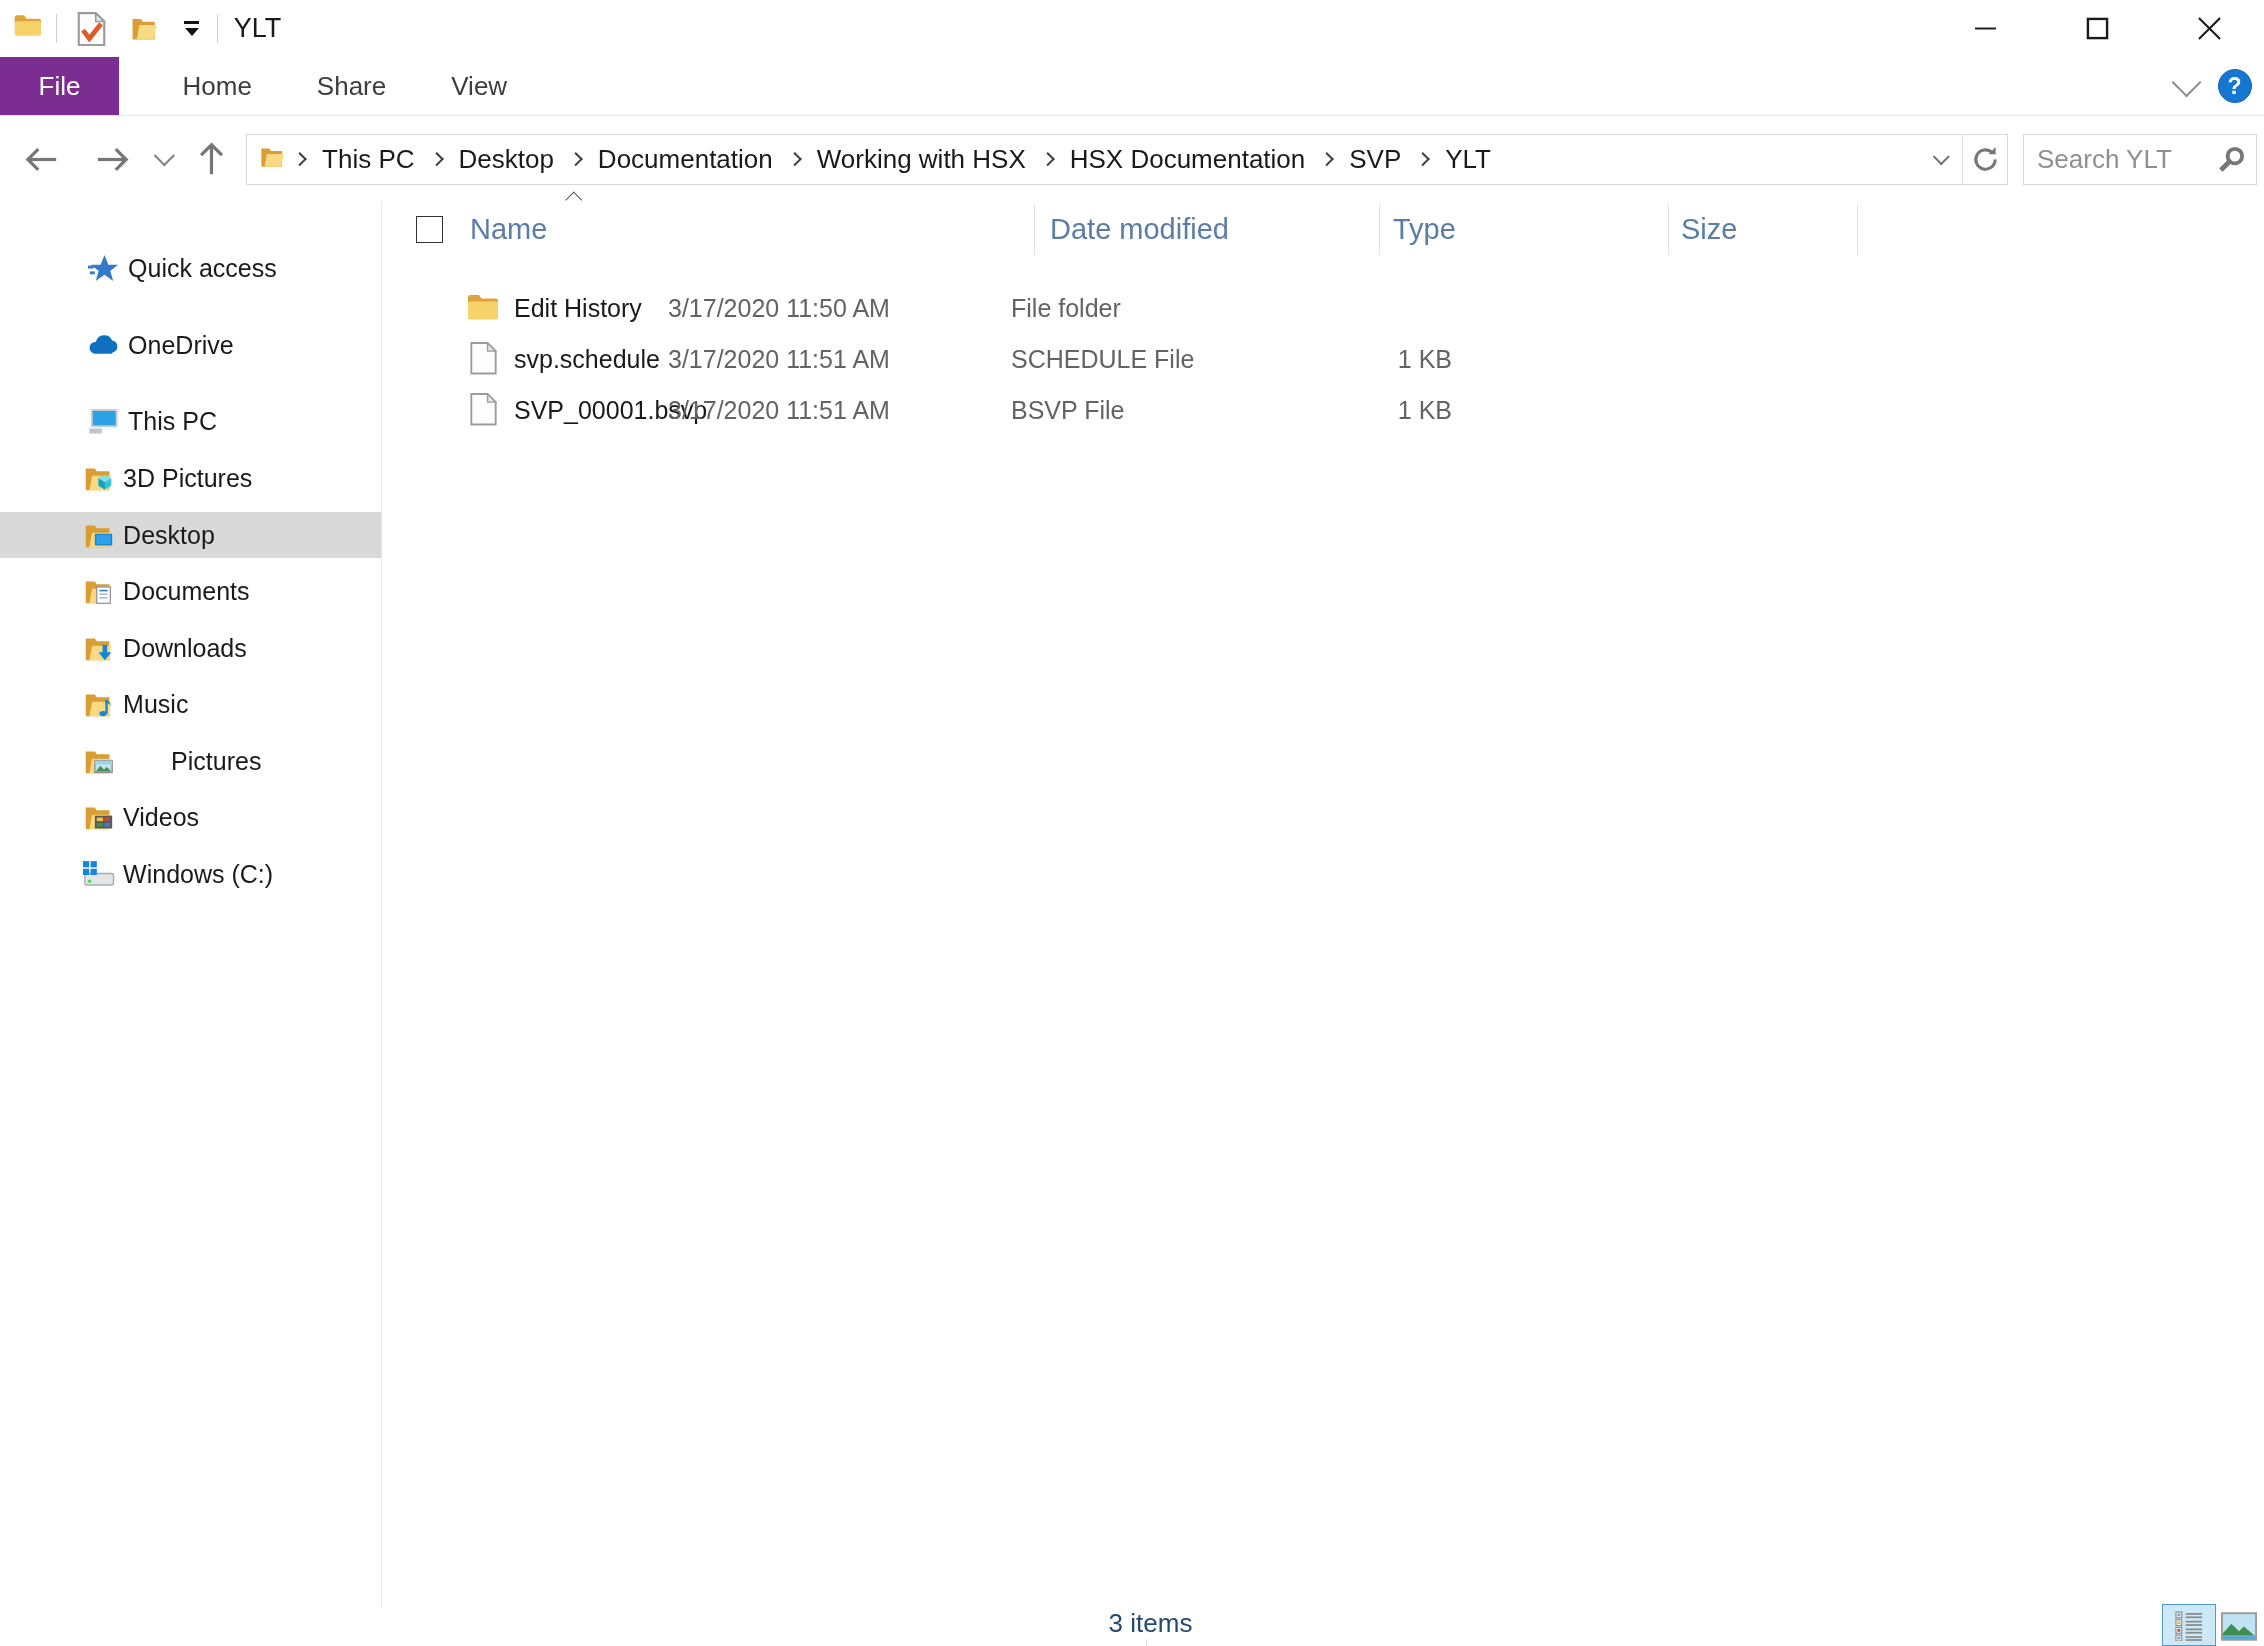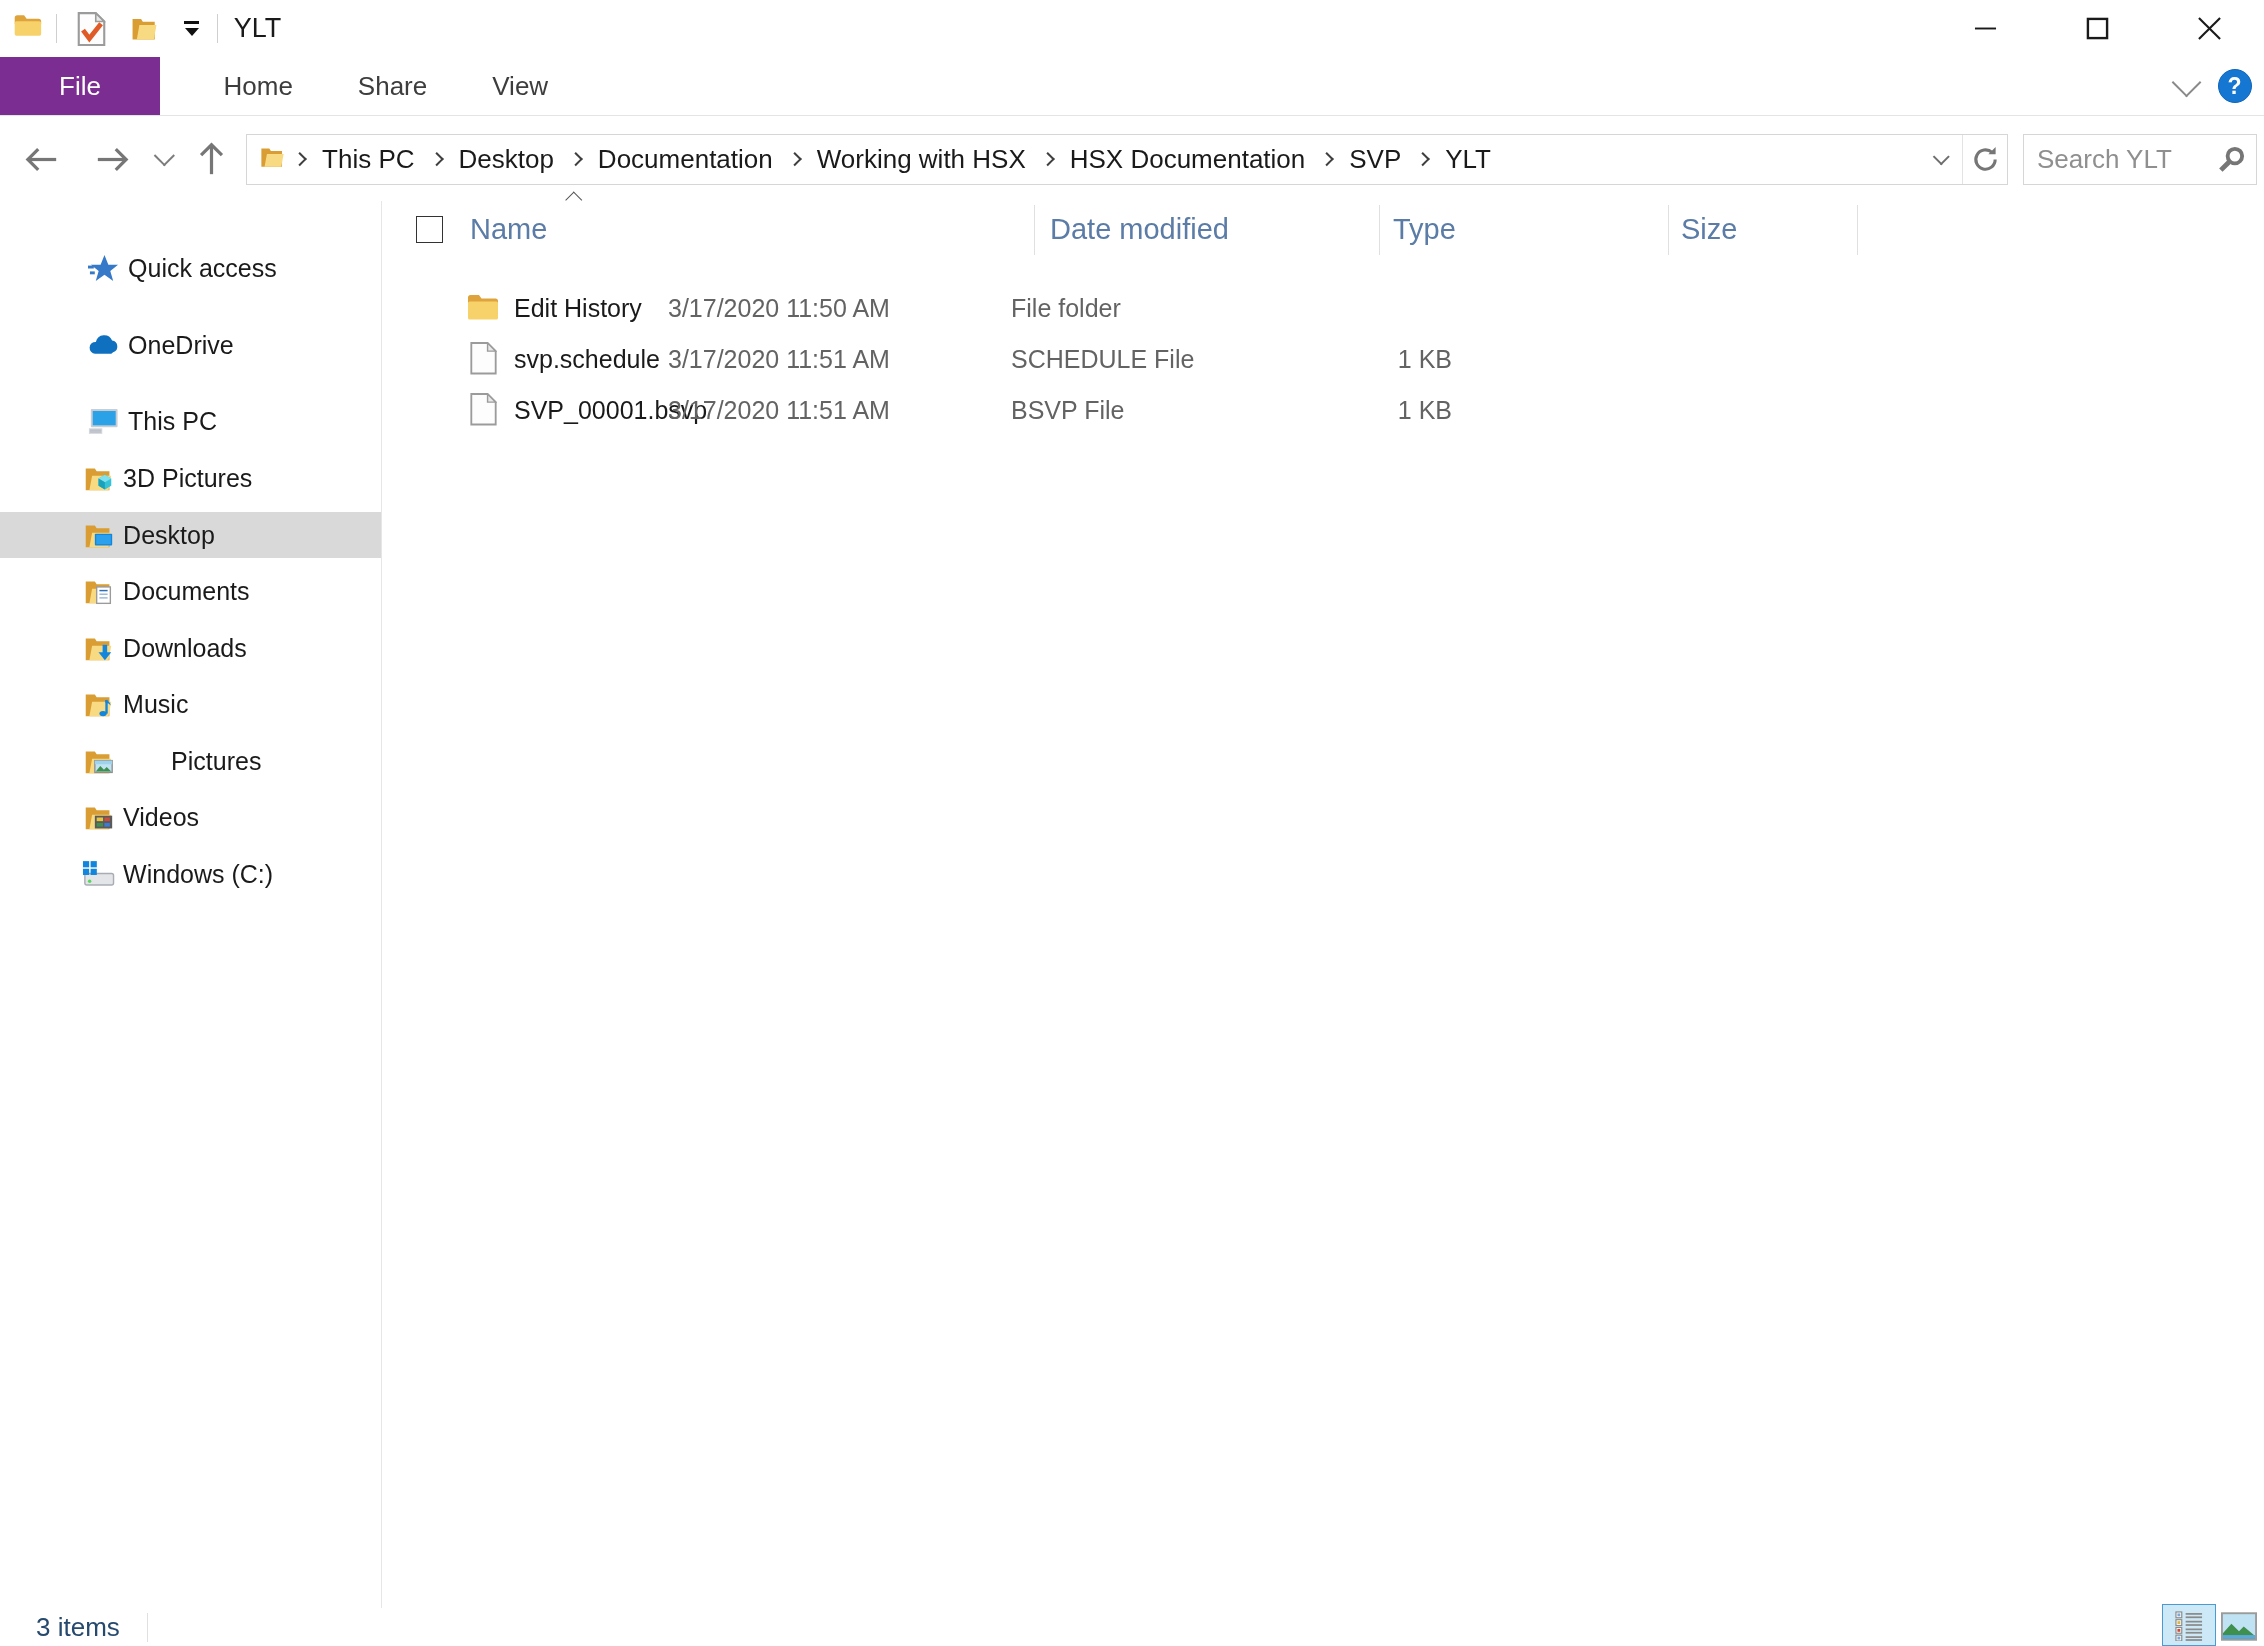--- a/index.html
+++ b/index.html
@@ -15,21 +15,21 @@
   .tsep { width:1px; height:29px; background:#cfcfcf; margin:0 13.4px; }
   .qatbtn { display:flex; align-items:center; justify-content:center; width:42px; height:42px; }
   .qat-drop { width:25px; height:38px; display:flex; flex-direction:column; align-items:center; justify-content:center; }
   .qat-drop .bar { width:15.3px; height:2.9px; background:#111; margin-bottom:3.8px; }
   .qat-drop .tri { width:0; height:0; border-left:7.6px solid transparent; border-right:7.6px solid transparent; border-top:8.6px solid #111; }
   .wtitle { font-size:27px; color:#1a1a1a; margin-left:1.9px; }
   .wincontrols { margin-left:auto; display:flex; height:57px; }
   .wc { width:112px; height:57px; display:flex; align-items:center; justify-content:center; }
   
   .tabbar { position:absolute; top:57px; left:0; width:100%; height:59px; display:flex; align-items:stretch; border-bottom:1px solid #e4e4e6; background:#fff; }
-  .filetab { width:160px; background:#7b2d91; color:#fff; display:flex; align-items:center; justify-content:center; font-size:26px; }
+  .filetab { width:119px; background:#7b2d91; color:#fff; display:flex; align-items:center; justify-content:center; font-size:26px; }
   .tab { padding:0 32.5px; display:flex; align-items:center; font-size:26px; color:#3d3d3d; }
   .tabbar-right { margin-left:auto; display:flex; align-items:center; gap:25px; padding-right:13.4px; }
   .rib-chev { width:21px; height:21px; border-right:2.9px solid #8a8a8a; border-bottom:2.9px solid #8a8a8a; transform:rotate(45deg) translateY(-5.7px); }
   .helpbtn { width:34px; height:34px; border-radius:50%; background:#1577d2; border:1.9px solid #0f66bb; color:#fff; font-size:23px; font-weight:bold; display:flex; align-items:center; justify-content:center; }
   
   .navbar { position:absolute; top:117px; left:0; width:100%; height:84px; display:flex; align-items:center; background:#fff; }
   .navbtn { display:flex; align-items:center; justify-content:center; }
   .nav-back { margin-left:25px; } .nav-fwd { margin-left:36px; }
   .nav-chev { margin-left:25px; width:15.3px; height:15.3px; border-right:2.9px solid #7c7c7c; border-bottom:2.9px solid #7c7c7c; transform:rotate(45deg) translateY(-3.8px); }
   .nav-up { margin-left:29px; }
@@ -62,21 +62,21 @@
   .sort-caret { position:absolute; left:98px; top:-8.6px; width:11.5px; height:11.5px; border-left:1.9px solid #555; border-top:1.9px solid #555; transform:rotate(45deg); }
   .rows { position:absolute; top:82px; left:0; width:1857px; }
   .frow { position:relative; height:51px; }
   .frow .ficon { position:absolute; left:83px; top:7.6px; width:36px; height:34px; display:flex; align-items:center; justify-content:center; }
   .cell { position:absolute; top:0; height:51px; display:flex; align-items:center; white-space:nowrap; }
   .c-name { left:132px; color:#1a1a1a; }
   .c-date { left:286px; color:#636363; }
   .c-type { left:629px; color:#636363; }
   .c-size { left:903px; width:167px; justify-content:flex-end; color:#636363; }
   
-  .statusbar { position:absolute; top:1608px; left:0; width:100%; height:38px; display:flex; align-items:center; }
+  .statusbar { position:absolute; top:1608px; left:0; width:100%; height:38px; display:flex; align-items:center;flex-direction:column; }
   .scount { margin-left:36px; color:#26496e; font-size:26px; }
   .ssep { width:1px; height:29px; background:#e0e0e0; margin-left:27px; }
   .viewbtn-details { position:absolute; left:2162px; top:1604px; width:54px; height:42px; background:#cde9f7; border:1.9px solid #4a9ad4; display:flex; align-items:center; justify-content:center; }
   .viewbtn-thumbs { position:absolute; left:2220px; top:1610px; width:38px; height:32.5px; display:flex; align-items:center; justify-content:center; }
 </style>
 </head>
 <body>
 
 <div class="app">
 

